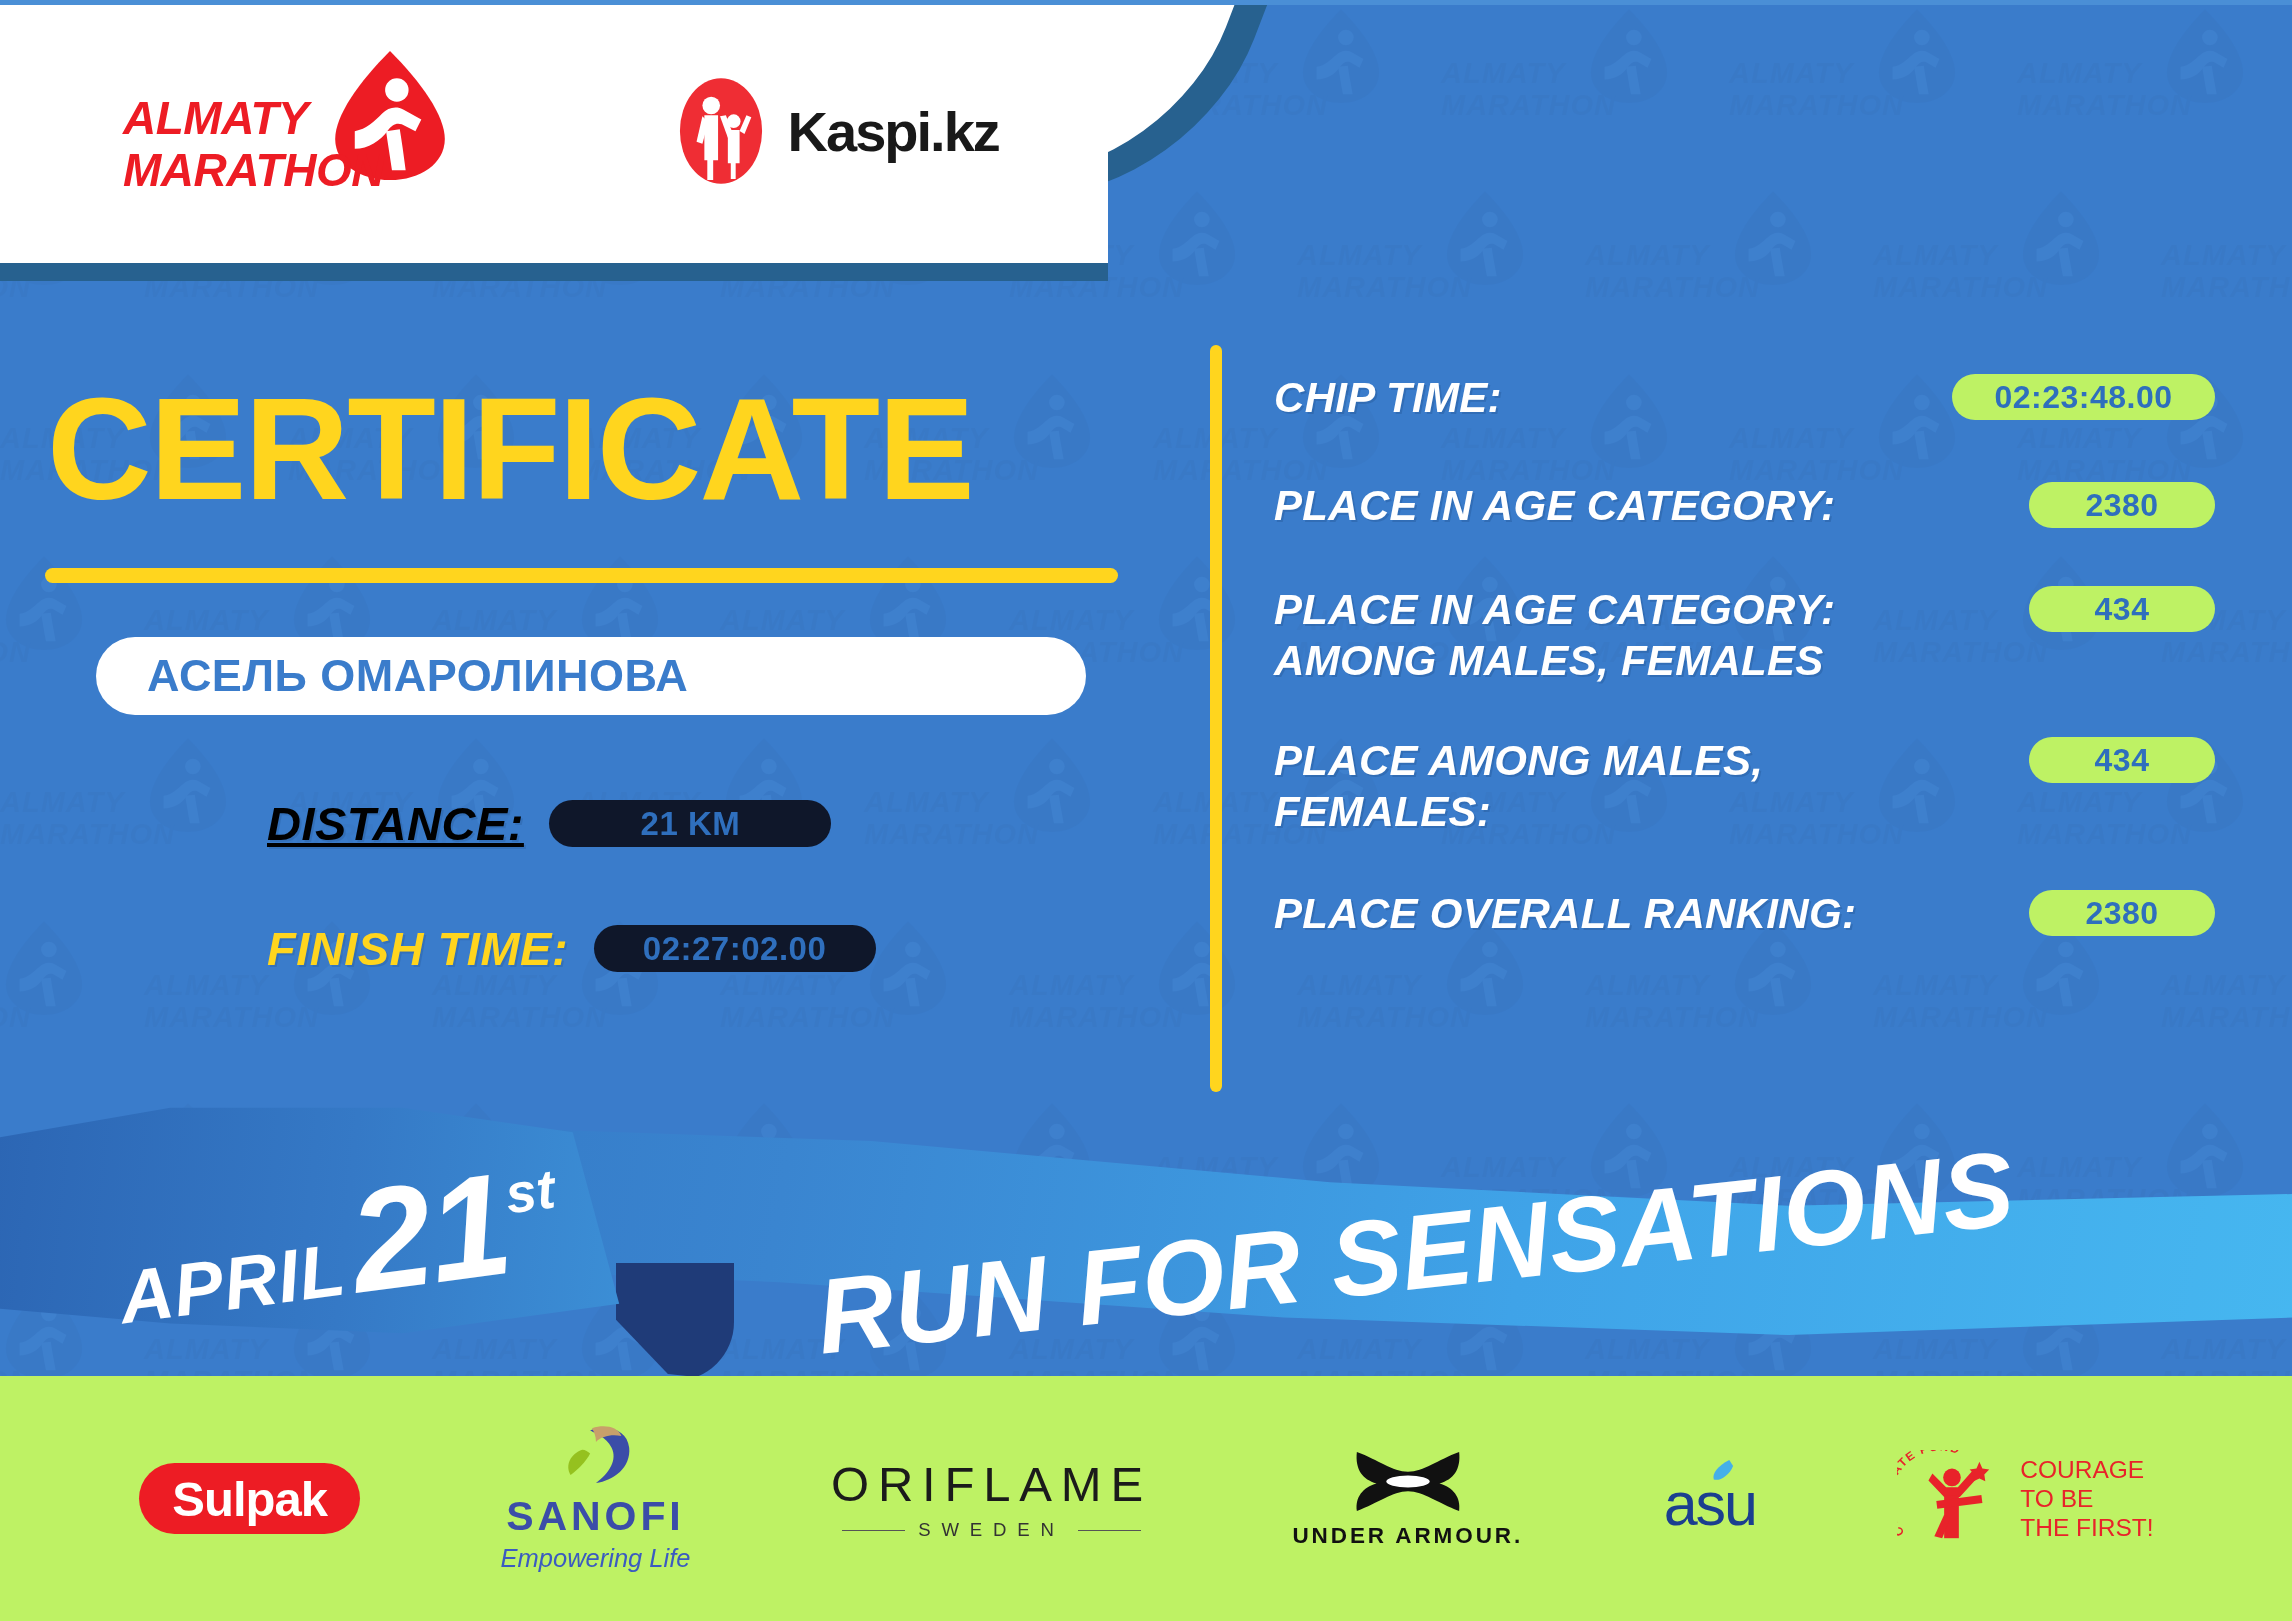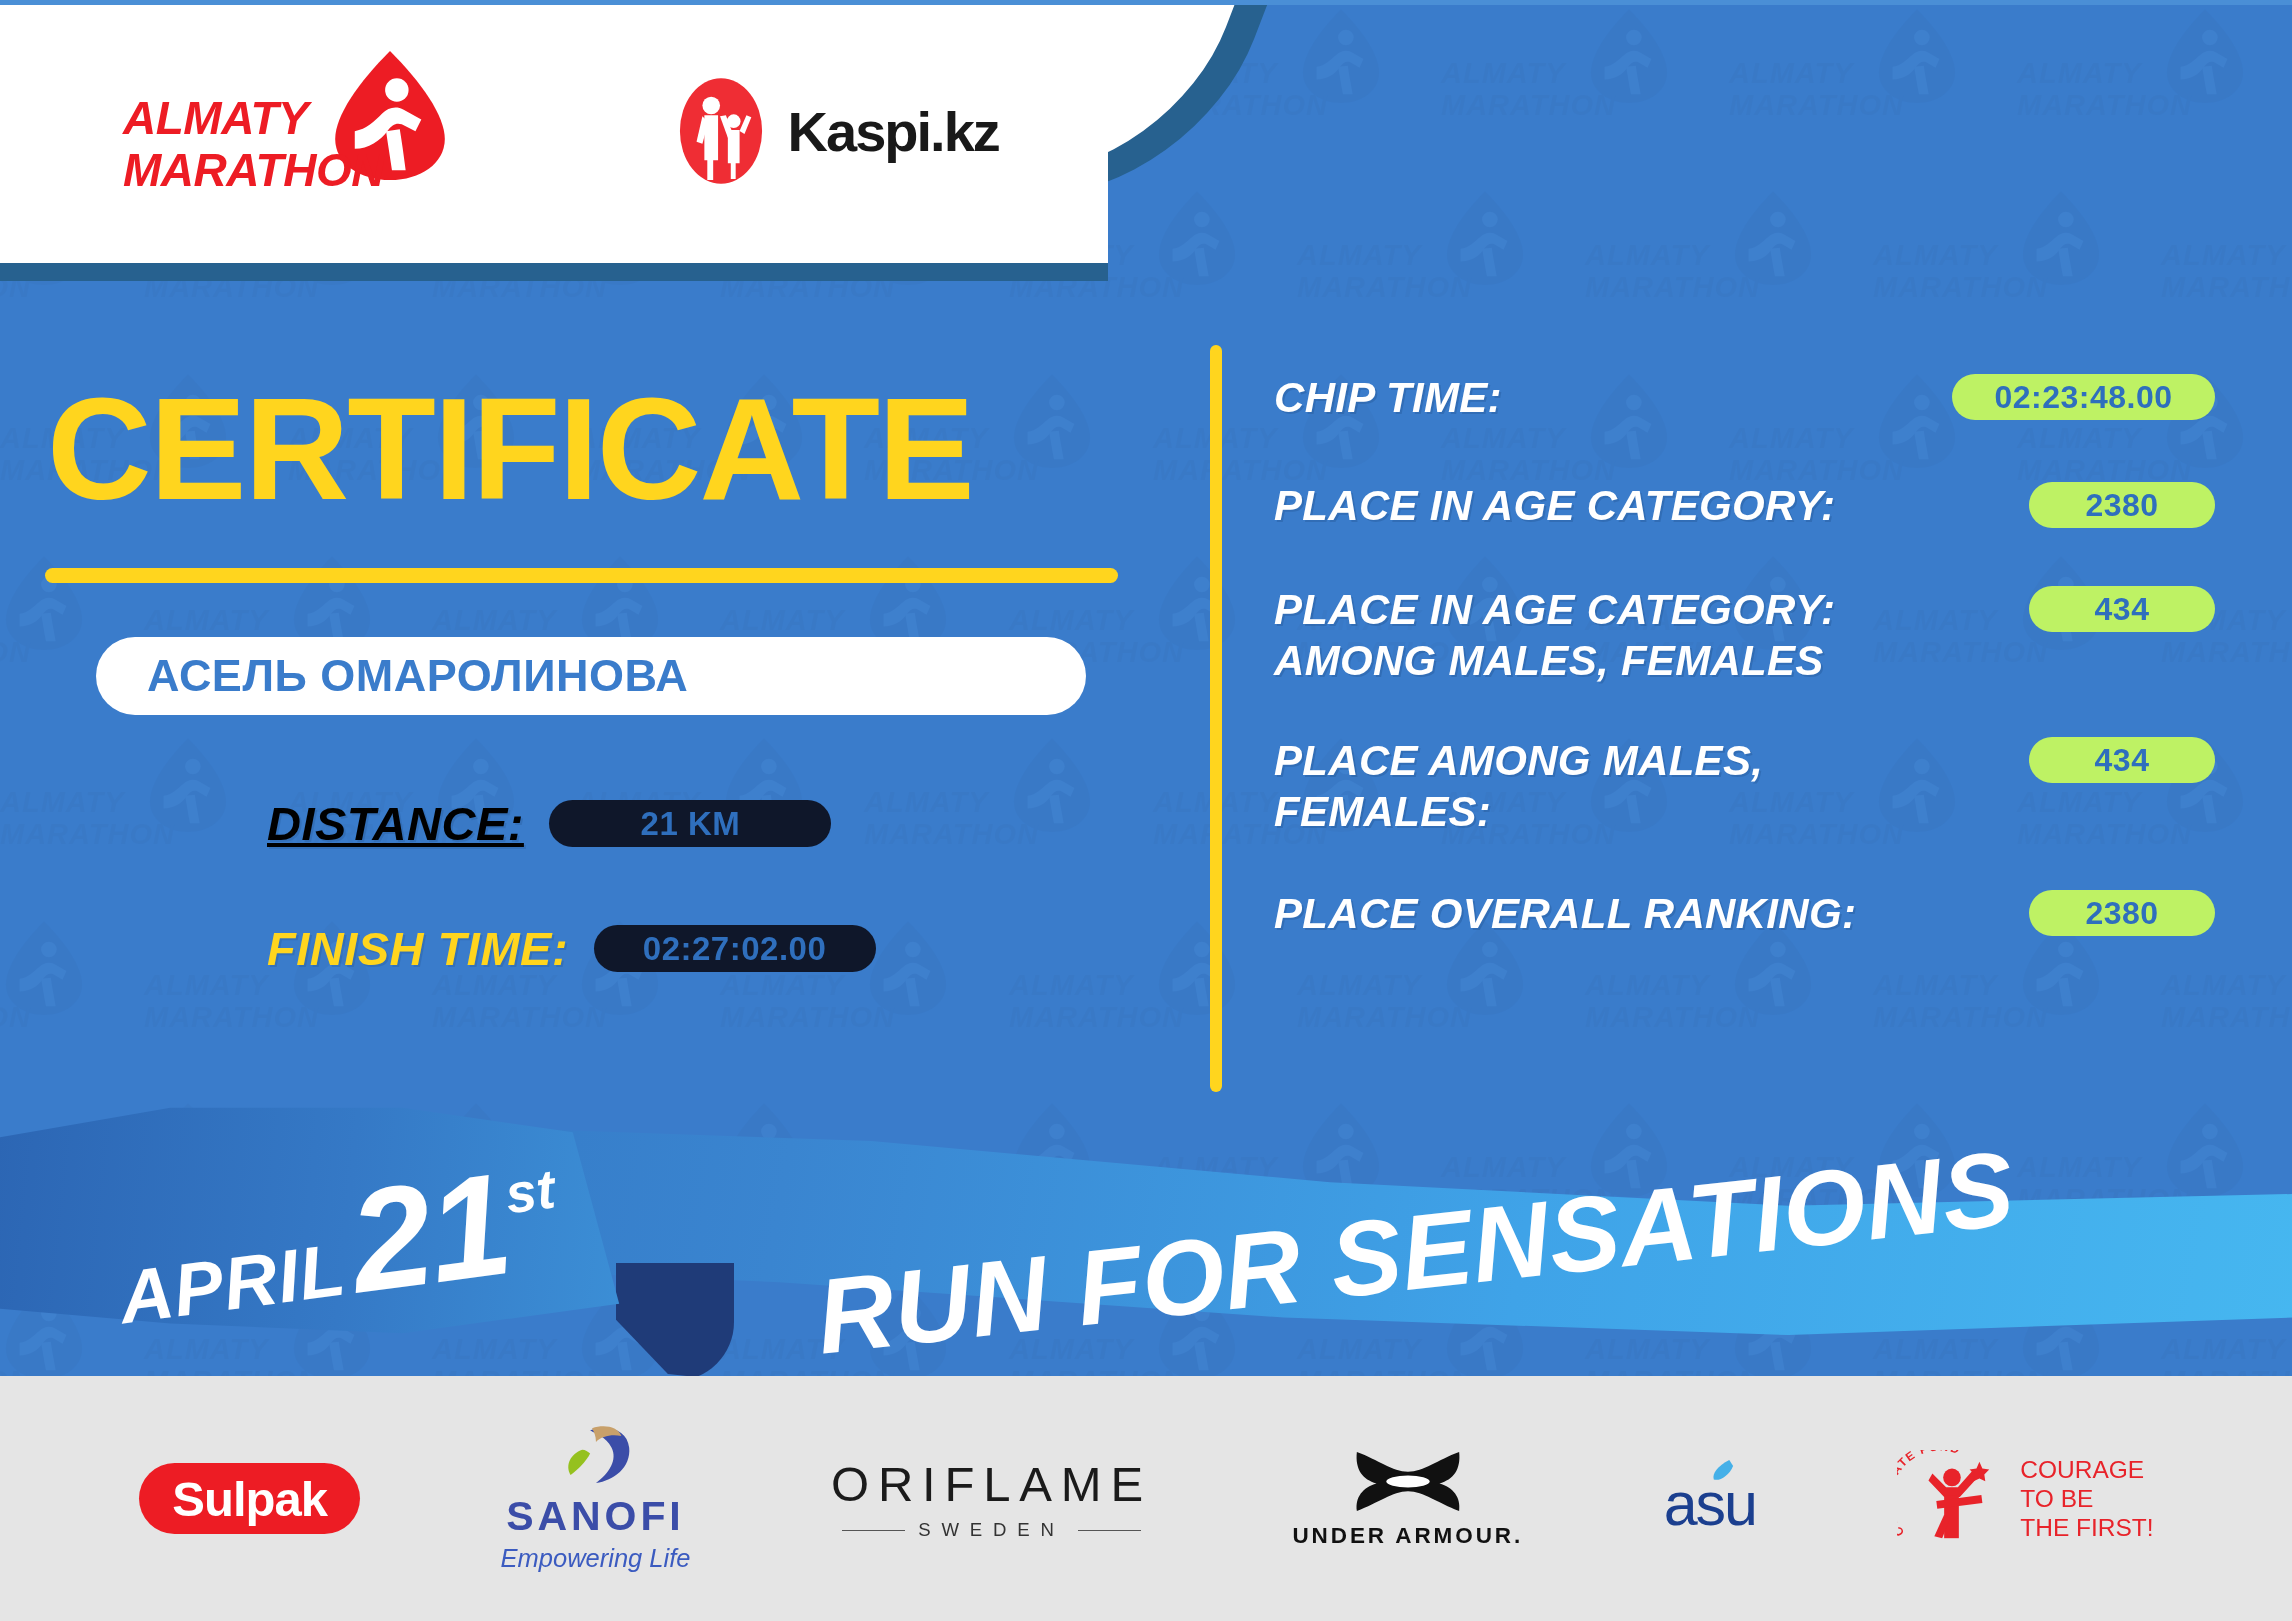--- a/index.html
+++ b/index.html
@@ -192,21 +192,21 @@
   .ribbon-slogan{
     position:absolute; left:814px; top:94px;
     transform:rotate(-6.2deg);
     color:#ffffff; font-style:italic; font-weight:900;
     font-size:106px; letter-spacing:0.5px; white-space:nowrap;
   }
 
   
   .footer{
     position:absolute; left:0; top:1376px; width:2293px; height:245px;
-    background:#e5e5e5;
+    background:#bef264;
   }
   .sponsors{
     position:absolute; left:0; top:0; width:2293px; height:245px;
     display:flex; align-items:center; justify-content:space-around;
     padding:0 69px;
   }
   .sp{ display:flex; flex-direction:column; align-items:center; justify-content:center; }
 
   .sp-sulpak{
     background:#ed1c24; color:#fff; border-radius:39px;

